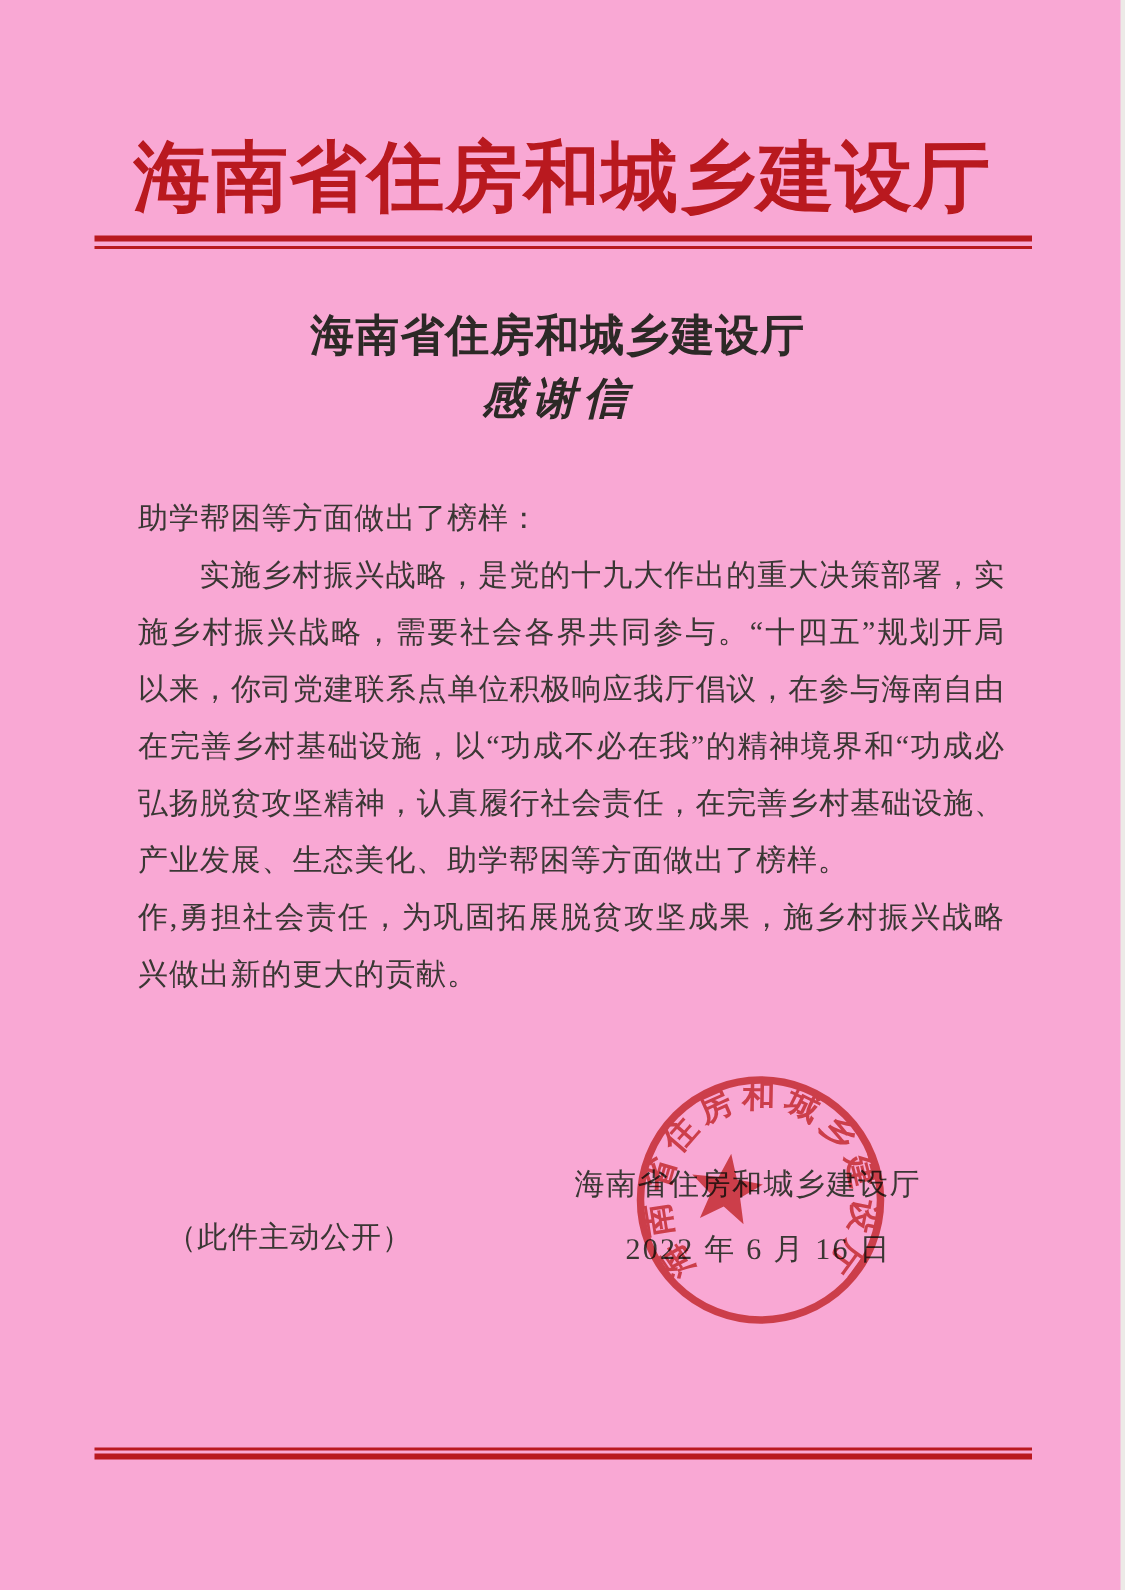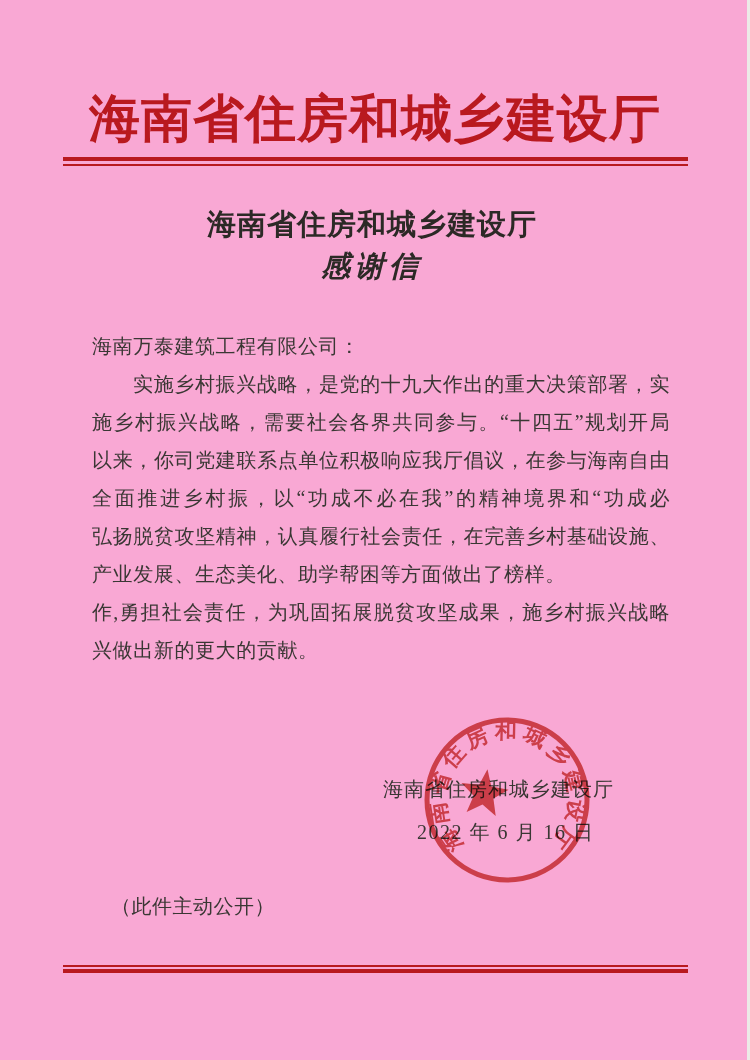--- a/index.html
+++ b/index.html
@@ -38,21 +38,21 @@
   }
   .bline{min-height:38px;}
   .bline.just{text-align:justify;text-align-last:justify;}
   .bline.ind{text-indent:41px;}
 
   
   .sign-org{position:absolute;left:383px;top:776px;font-size:20px;letter-spacing:1px;color:var(--btext);white-space:nowrap;}
   .sign-date{position:absolute;left:417px;top:819px;font-size:20px;letter-spacing:1.5px;color:var(--btext);white-space:nowrap;}
 
   
-  .footer-note{position:absolute;left:111px;top:893px;font-size:20px;letter-spacing:0.5px;color:var(--btext);}
+  .footer-note{position:absolute;left:111px;top:811px;font-size:20px;letter-spacing:0.5px;color:var(--btext);}
 
   
   .seal{position:absolute;left:417px;top:710px;opacity:.85;mix-blend-mode:multiply;}
   .seal text{font-family:"Liberation Serif","DejaVu Serif",serif;font-weight:bold;}
 </style>
 </head>
 <body>
 
 <div class="page" style="--accent: #b9191f; --seal: #c9423b; --btext: #3a3734; --title: #2c2926;">
 
@@ -62,26 +62,26 @@
     <div class="thick"></div>
     <div class="thin"></div>
   </div>
 
   <div class="doc-title">
     <div class="t1">海南省住房和城乡建设厅</div>
     <div class="t2">感谢信</div>
   </div>
 
   <div class="body-text">
-    <div class="bline">海南万泰建筑工程有限公司：</div>
+    <div class="bline">助学帮困等方面做出了榜样：</div>
     <div>
         <div class="bline just ind">实施乡村振兴战略，是党的十九大作出的重大决策部署，实</div>
         <div class="bline just">施乡村振兴战略，需要社会各界共同参与。“十四五”规划开局</div>
         <div class="bline just">以来，你司党建联系点单位积极响应我厅倡议，在参与海南自由</div>
-        <div class="bline just">全面推进乡村振，以“功成不必在我”的精神境界和“功成必</div>
+        <div class="bline just">在完善乡村基础设施，以“功成不必在我”的精神境界和“功成必</div>
         <div class="bline just">弘扬脱贫攻坚精神，认真履行社会责任，在完善乡村基础设施、</div>
         <div class="bline">产业发展、生态美化、助学帮困等方面做出了榜样。</div>
         <div class="bline just">作,勇担社会责任，为巩固拓展脱贫攻坚成果，施乡村振兴战略</div>
         <div class="bline">兴做出新的更大的贡献。</div>
       </div>
   </div>
 
   <div class="sign-org">海南省住房和城乡建设厅</div>
   <div class="sign-date">2022 年 6 月 16 日</div>
 

